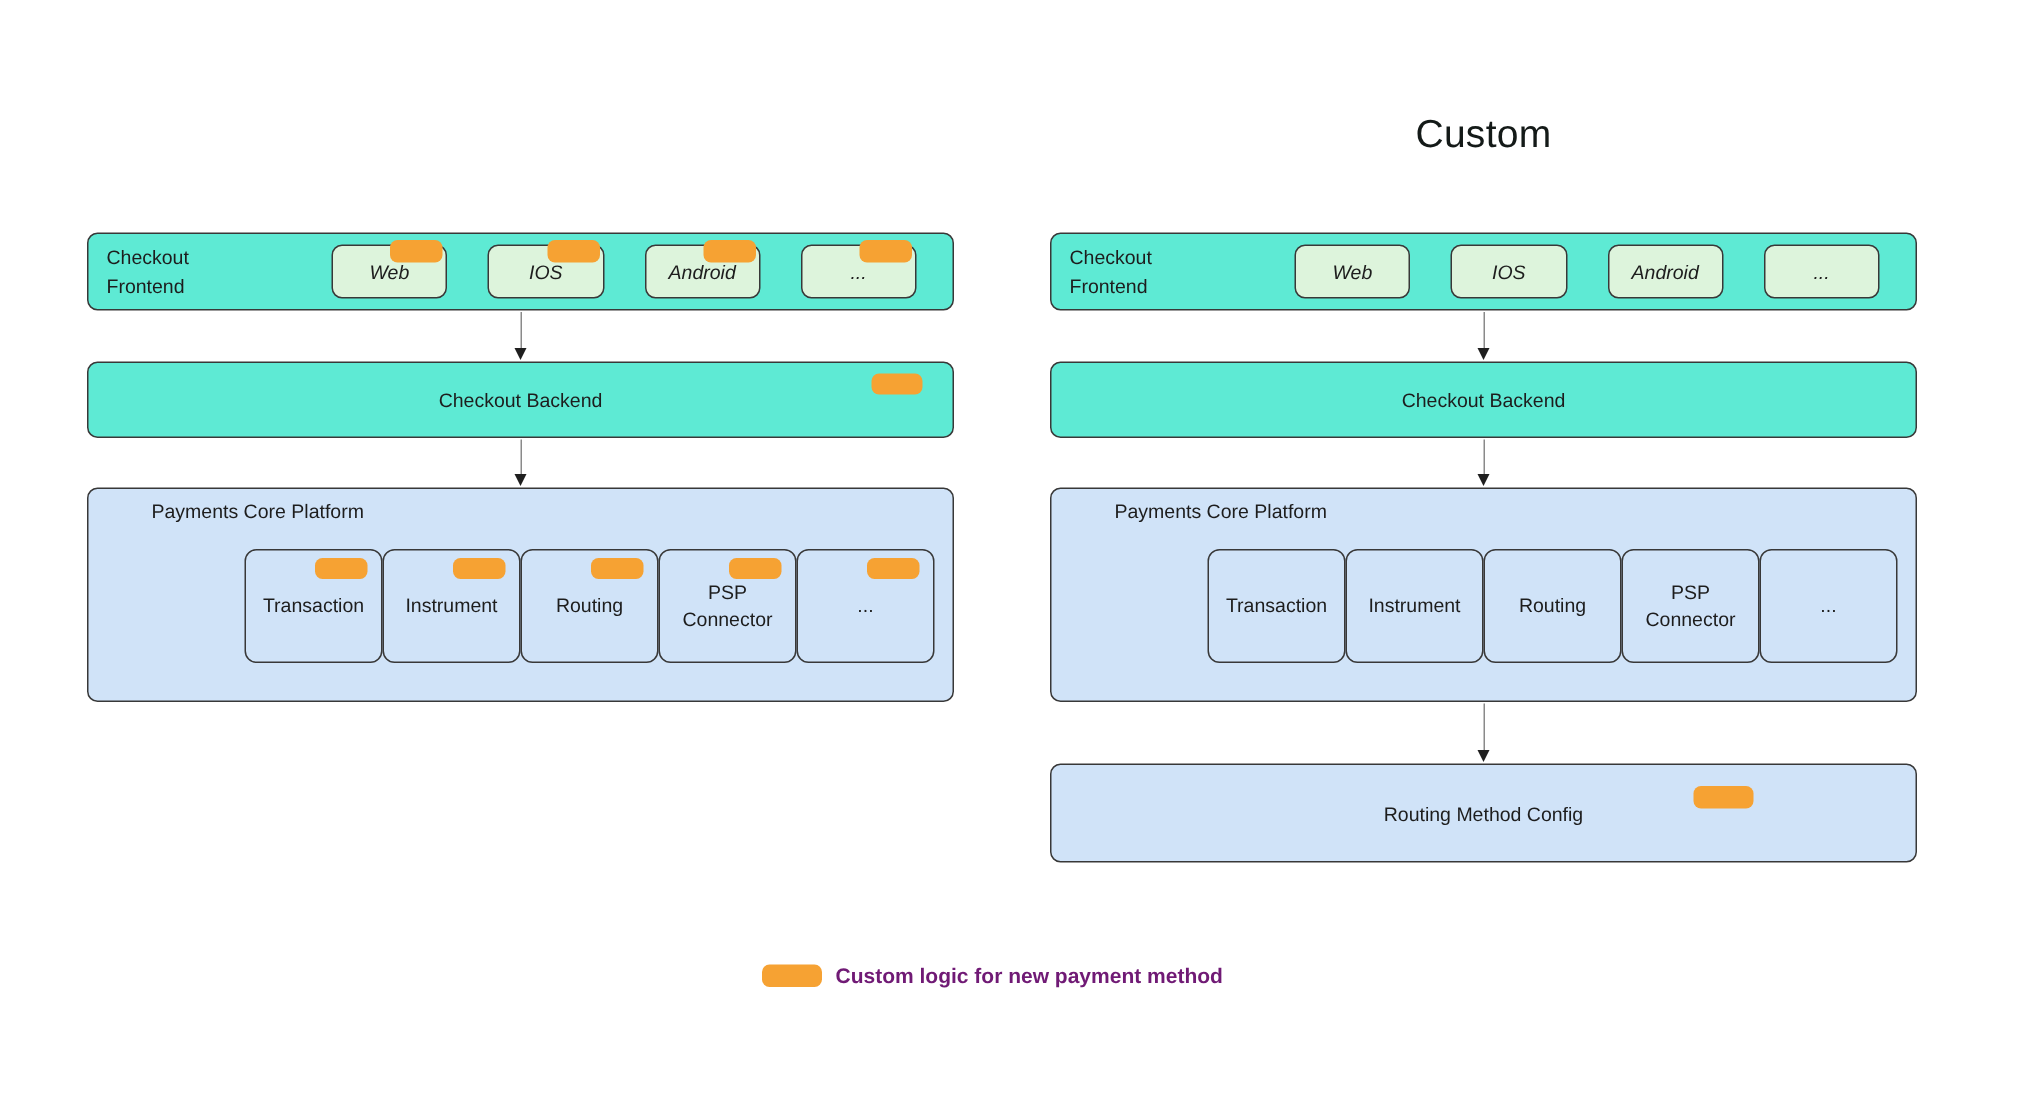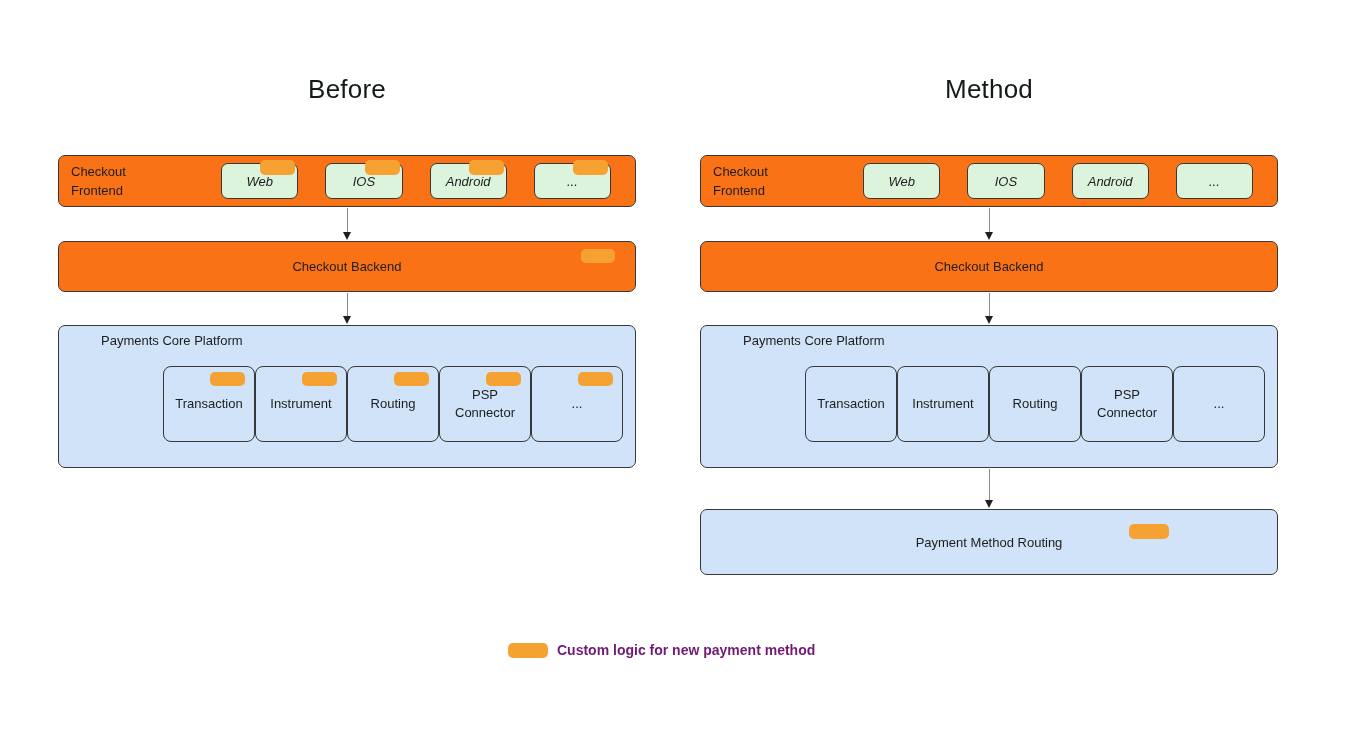--- a/index.html
+++ b/index.html
@@ -6,21 +6,21 @@
   .canvas{
     position:relative;width:1350px;height:732px;background:#ffffff;overflow:hidden;
     font-family:"Liberation Sans","DejaVu Sans",sans-serif;color:#1d1d1d;
   }
   .title{
     position:absolute;top:74px;width:578px;text-align:center;
     font-size:26px;font-weight:400;color:#141a18;letter-spacing:0.2px;
   }
   .col{position:absolute;top:0;width:578px;height:732px;}
   .box{position:absolute;left:0;width:578px;border:1.5px solid #383838;border-radius:7px;box-sizing:border-box;}
-  .green{background:#f97316;gap:44px;}
+  .green{background:#5eead4;gap:44px;}
   .blue{background:#d0e3f8;}
 
   
   .frontend{top:155px;height:52px;display:flex;align-items:center;}
   .fe-label{margin-left:12px;width:66px;font-size:13px;line-height:1.5;color:#1d1d1d;}
   .fe-items{flex:1;display:flex;gap:27px;margin-left:40px;margin-right:24px;align-items:center;}
   .chip{
     position:relative;flex:1;height:36px;border:1.5px solid #383838;border-radius:7px;
     box-sizing:border-box;display:flex;align-items:center;justify-content:center;
     font-size:13px;background:#ddf4dc;font-style:italic;
@@ -62,22 +62,21 @@
   
   .legend{position:absolute;left:508px;top:642px;display:flex;align-items:center;gap:9px;}
   .legend-badge{width:40px;height:15px;flex:none;}
   .legend-text{font-size:14px;font-weight:700;color:#701a75;}
 </style>
 </head>
 <body>
 
 <div class="canvas">
 
-  <div class="title" style="left:58px">Before</div>
-  <div class="title" style="left:700px">Method</div>
+  <div class="title" style="left:700px">Custom</div>
 
   <section class="col" style="left:58px">
 
     <div class="box green frontend">
       <div class="fe-label">Checkout Frontend</div>
       <div class="fe-items">
         <div class="chip">
           <span class="badge chip-badge"></span>
           <span>Web</span>
         </div>
@@ -193,21 +192,21 @@
         </div>
       </div>
     </div>
 
     <div class="arrow a3">
       <span class="arrow-line"></span>
       <span class="arrow-head"></span>
     </div>
 
     <div class="box blue config">
-      <span>Payment Method Routing</span>
+      <span>Routing Method Config</span>
       <span class="badge config-badge"></span>
     </div>
 
   </section>
 
   <div class="legend">
     <span class="badge legend-badge"></span>
     <span class="legend-text">Custom logic for new payment method</span>
   </div>
 

